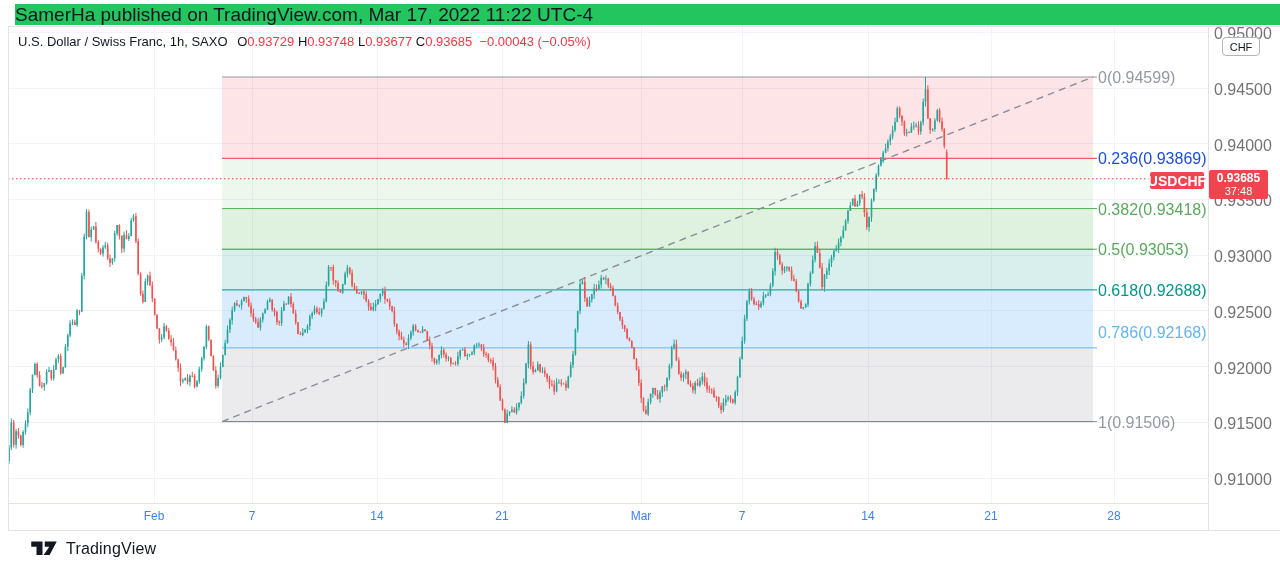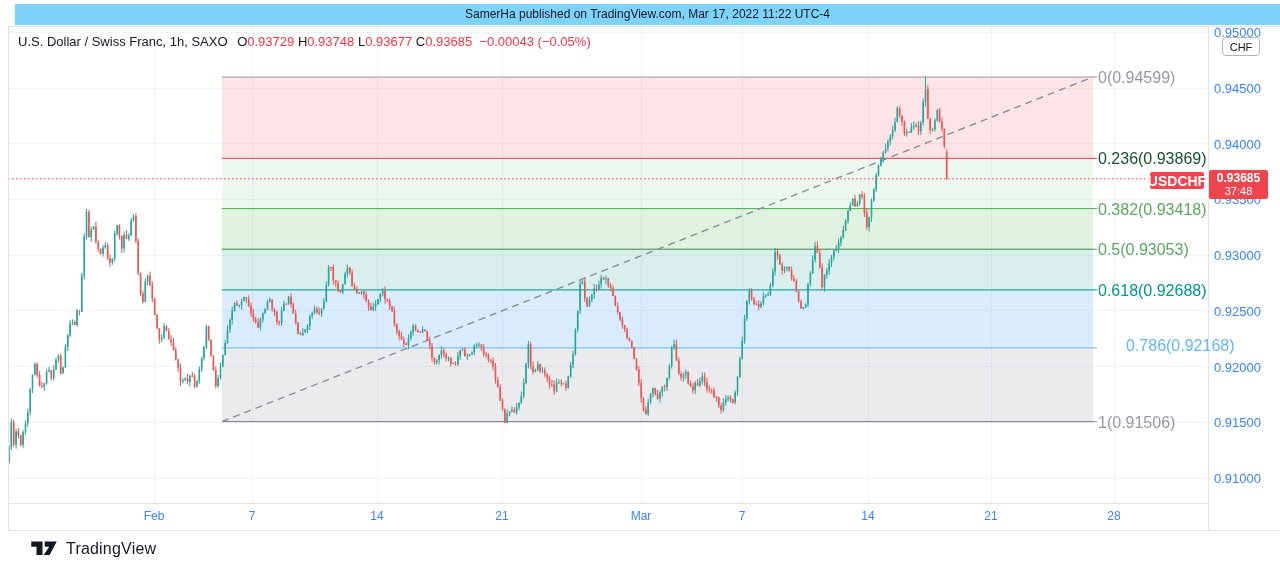--- a/index.html
+++ b/index.html
@@ -1,27 +1,27 @@
 <!DOCTYPE html>
 <html><head>
 <meta charset="utf-8">
 <style>
   html,body{margin:0;padding:0;background:#fff;}
   #app{position:relative;width:1280px;height:566px;background:#ffffff;overflow:hidden;
        font-family:"Liberation Sans","DejaVu Sans",sans-serif;color:#131722;}
   #chart-svg{position:absolute;left:0;top:0;z-index:1;}
   .overlay{position:absolute;z-index:3;}
-  #attribution{left:15px;top:4px;font-size:12px;color:#131722;z-index:5;background:#7dd3fc;width:1265px;height:21px;line-height:21px;text-align:center;}
+  #attribution{left:15px;top:4px;font-size:19px;color:#131722;z-index:5;background:#22c55e;width:1265px;height:21px;line-height:21px;}
   #legend{left:18px;top:34px;font-size:13px;white-space:nowrap;z-index:4;}
   #legend .sep{display:inline-block;width:6px;}
   .ohlc-item{color:#131722;}
   .ohlc-item b{font-weight:400;color:#f23645;}
   #legend .chg{color:#f23645;}
   .fib-label{position:absolute;left:1098px;font-size:16px;white-space:nowrap;z-index:3;}
-  .price-tick{position:absolute;left:1214px;font-size:13px;color:#3b82f6;z-index:2;}
+  .price-tick{position:absolute;left:1214px;font-size:16px;color:#737373;z-index:2;}
   .time-tick{position:absolute;top:509px;font-size:12px;color:#3b82f6;transform:translateX(-50%);z-index:2;}
   #chf-badge{left:1222px;top:37px;width:36px;height:17px;border:1px solid #b2b5be;border-radius:4px;
              display:flex;align-items:center;justify-content:center;font-size:11px;color:#131722;background:#fff;}
   #symbol-badge{left:1150px;top:172px;width:54px;height:17px;background:#f0444e;border-radius:2px;color:#fff;
                 font-size:14px;font-weight:700;display:flex;align-items:center;justify-content:center;z-index:6;}
   #last-price-box{left:1209px;top:170px;width:59px;height:29px;background:#f0444e;border-radius:2px;color:#fff;
                   display:flex;flex-direction:column;align-items:center;justify-content:center;line-height:13px;z-index:6;}
   #last-price-box .p{font-size:12px;font-weight:700;}
   #last-price-box .c{font-size:11px;}
   #footer{position:absolute;left:0;top:531px;width:1280px;height:35px;background:#fff;z-index:5;display:flex;align-items:center;}
@@ -136,19 +136,19 @@
     <div class="time-tick" style="left: 154px;">Feb</div>
     <div class="time-tick" style="left: 252px;">7</div>
     <div class="time-tick" style="left: 377px;">14</div>
     <div class="time-tick" style="left: 502px;">21</div>
     <div class="time-tick" style="left: 641px;">Mar</div>
     <div class="time-tick" style="left: 742px;">7</div>
     <div class="time-tick" style="left: 868px;">14</div>
     <div class="time-tick" style="left: 991px;">21</div>
     <div class="time-tick" style="left: 1114px;">28</div>
     <div class="fib-label" style="top: 68.9684px; color: rgb(149, 152, 161);">0(0.94599)</div>
-    <div class="fib-label" style="top: 150.312px; color: #14532d;">0.236(0.93869)</div>
+    <div class="fib-label" style="top: 150.312px; color: #1d4ed8;">0.236(0.93869)</div>
     <div class="fib-label" style="top: 200.567px; color: rgb(92, 167, 95);">0.382(0.93418)</div>
     <div class="fib-label" style="top: 241.239px; color: rgb(92, 167, 95);">0.5(0.93053)</div>
     <div class="fib-label" style="top: 281.911px; color: rgb(0, 150, 136);">0.618(0.92688)</div>
-    <div class="fib-label" style="top: 337px; color: rgb(100, 181, 246); margin-left: 28px;">0.786(0.92168)</div>
+    <div class="fib-label" style="top: 324px; color: rgb(100, 181, 246);">0.786(0.92168)</div>
     <div class="fib-label" style="top: 413.621px; color: rgb(149, 152, 161);">1(0.91506)</div>
   </div>
 
 </body></html>

